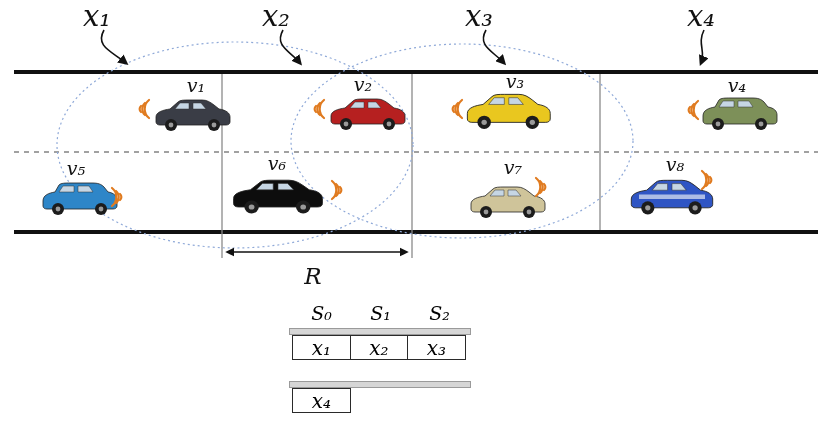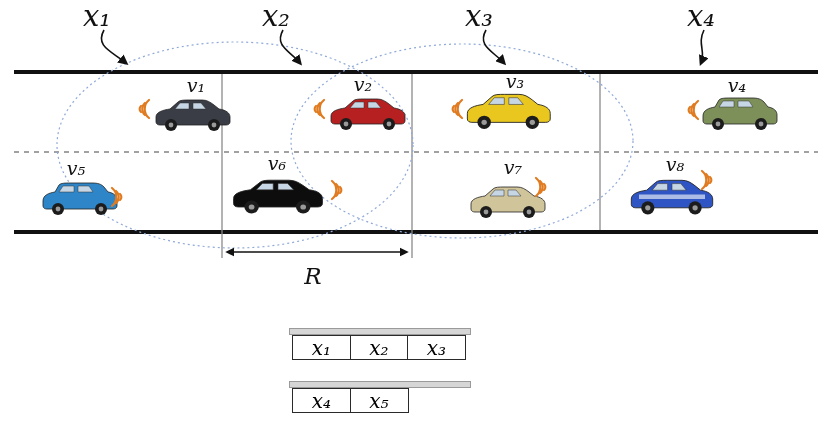--- a/index.html
+++ b/index.html
@@ -169,31 +169,35 @@
   <text class="vlabel" x="737" y="92" text-anchor="middle">v₄</text>
   <text class="vlabel" x="76" y="175" text-anchor="middle">v₅</text>
   <text class="vlabel" x="277" y="170" text-anchor="middle">v₆</text>
   <text class="vlabel" x="513" y="174" text-anchor="middle">v₇</text>
   <text class="vlabel" x="675" y="171" text-anchor="middle">v₈</text>
 
   <line x1="228" y1="252" x2="406" y2="252" stroke="#111" stroke-width="1.4" marker-start="url(#ah)" marker-end="url(#ah)"></line>
   <text class="rlabel" x="313" y="284" text-anchor="middle">R</text>
 </svg>
 
+<div class="s-headers">
+  <span>S₀</span>
+  <span>S₁</span>
+  <span>S₂</span>
+</div>
 
 <div class="tbl" style="left:289px; top:328px;">
   <div class="strip"></div>
   <div class="row">
     <div class="cell">x₁</div>
     <div class="cell">x₂</div>
     <div class="cell">x₃</div>
   </div>
 </div>
 
 <div class="tbl" style="left:289px; top:381px;">
   <div class="strip"></div>
   <div class="row">
     <div class="cell">x₄</div>
-    <div class="cell">x₅</div>
   </div>
 </div>
 
 </div>
 
 </body></html>

